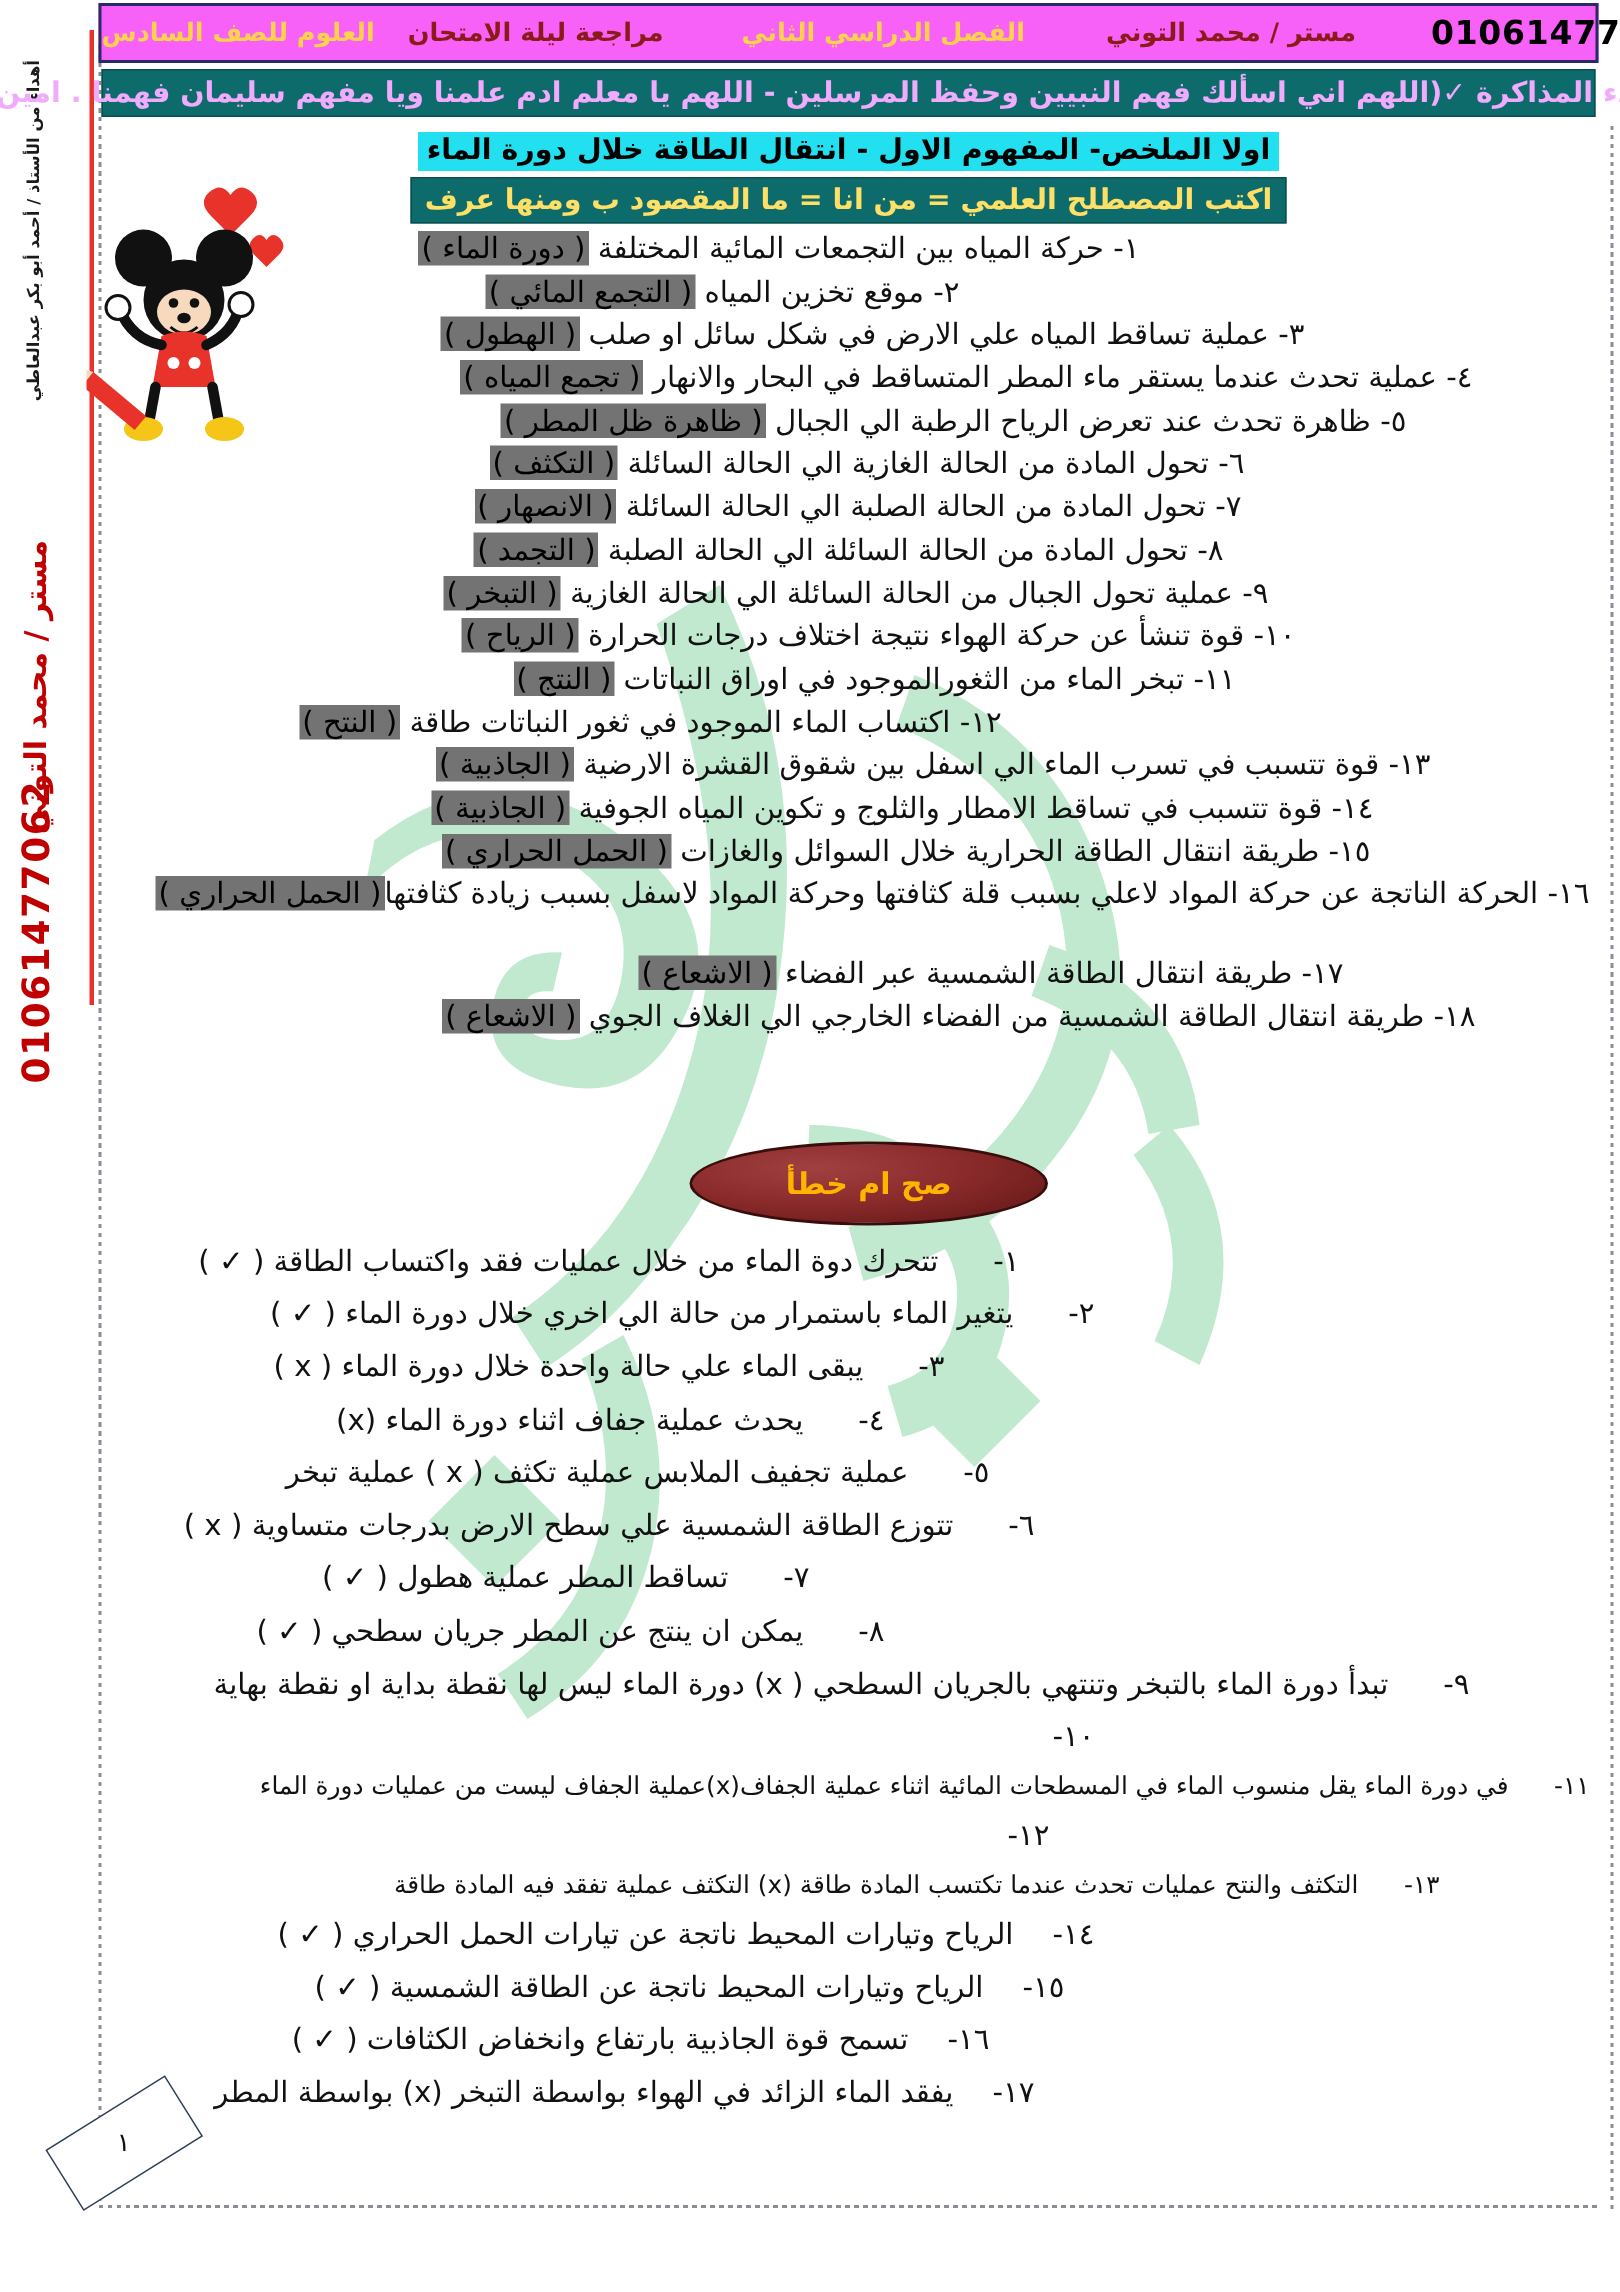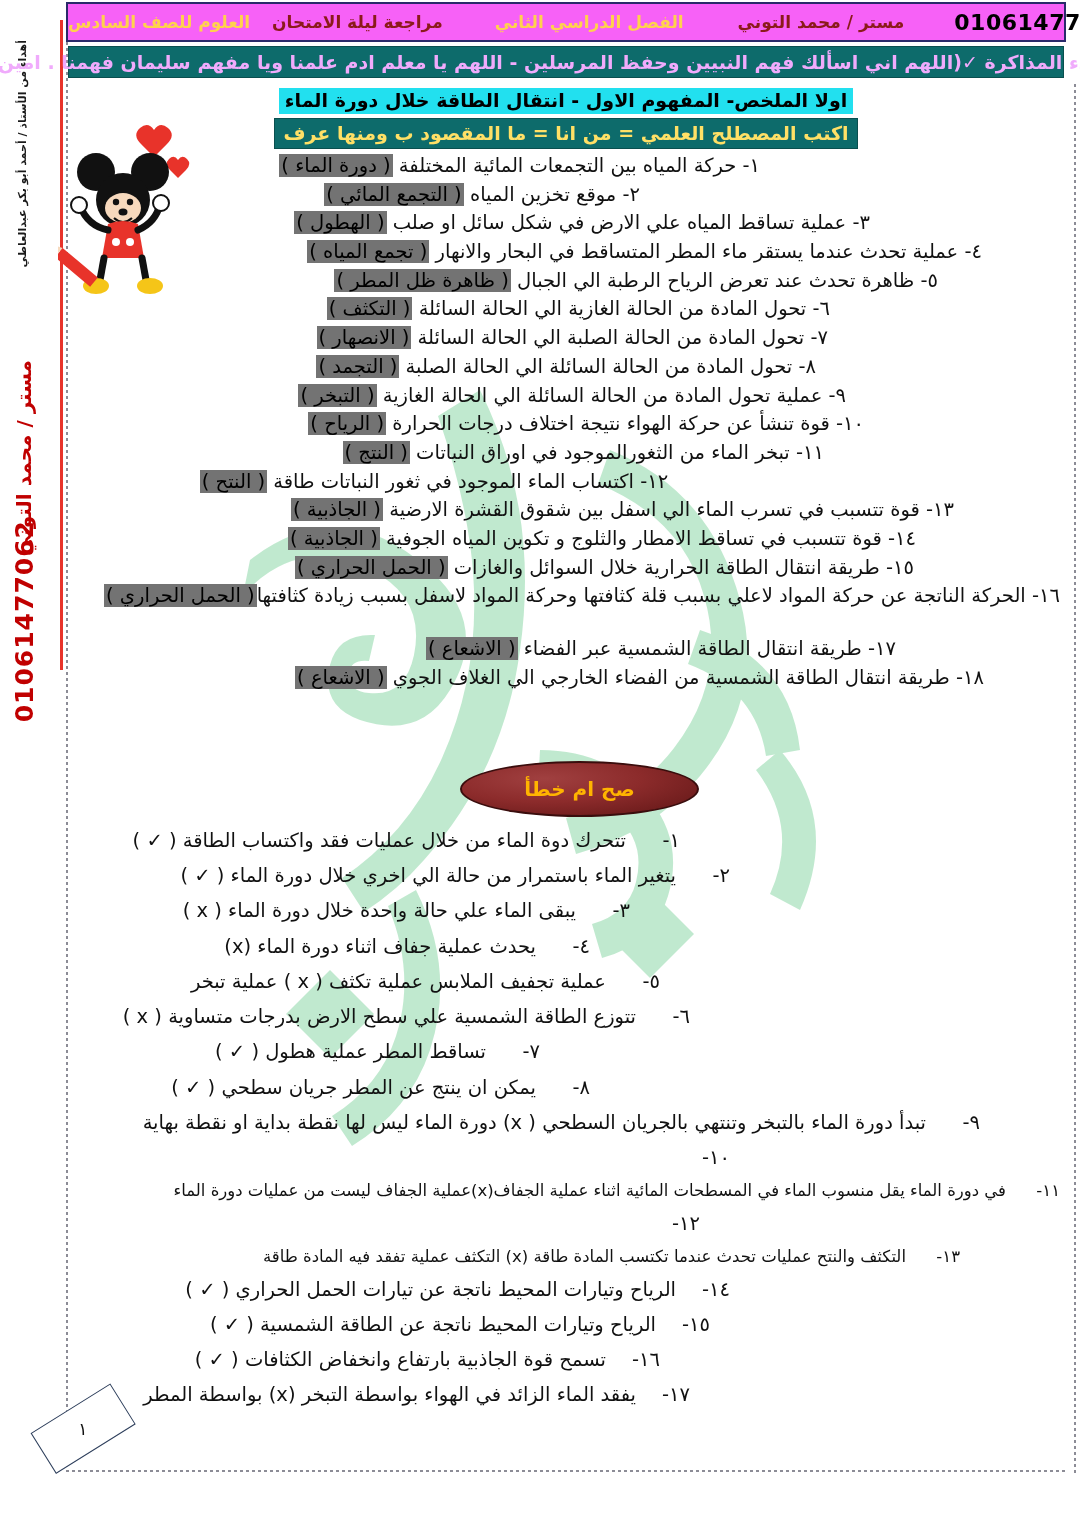--- a/index.html
+++ b/index.html
@@ -431,21 +431,21 @@
     <div class="term-row i6">
         <span class="term-inner"><span class="term-num">٦-</span> <span>تحول المادة من الحالة الغازية الي الحالة السائلة</span> <span class="ans">( التكثف )</span></span>
       </div>
     <div class="term-row i7">
         <span class="term-inner"><span class="term-num">٧-</span> <span>تحول المادة من الحالة الصلبة الي الحالة السائلة</span> <span class="ans">( الانصهار )</span></span>
       </div>
     <div class="term-row i8">
         <span class="term-inner"><span class="term-num">٨-</span> <span>تحول المادة من الحالة السائلة الي الحالة الصلبة</span> <span class="ans">( التجمد )</span></span>
       </div>
     <div class="term-row i9">
-        <span class="term-inner"><span class="term-num">٩-</span> <span>عملية تحول المادة من الحالة السائلة الي الحالة الغازية</span> <span class="ans">( التبخر )</span></span>
+        <span class="term-inner"><span class="term-num">٩-</span> <span>عملية تحول الجبال من الحالة السائلة الي الحالة الغازية</span> <span class="ans">( التبخر )</span></span>
       </div>
     <div class="term-row i10">
         <span class="term-inner"><span class="term-num">١٠-</span> <span>قوة تنشأ عن حركة الهواء نتيجة اختلاف درجات الحرارة</span> <span class="ans">( الرياح )</span></span>
       </div>
     <div class="term-row i11">
         <span class="term-inner"><span class="term-num">١١-</span> <span>تبخر الماء  من الثغورالموجود في اوراق النباتات</span> <span class="ans">( النتج )</span></span>
       </div>
     <div class="term-row i12">
         <span class="term-inner"><span class="term-num">١٢-</span> <span>اكتساب الماء الموجود في ثغور النباتات طاقة</span> <span class="ans">( النتح )</span></span>
       </div>

